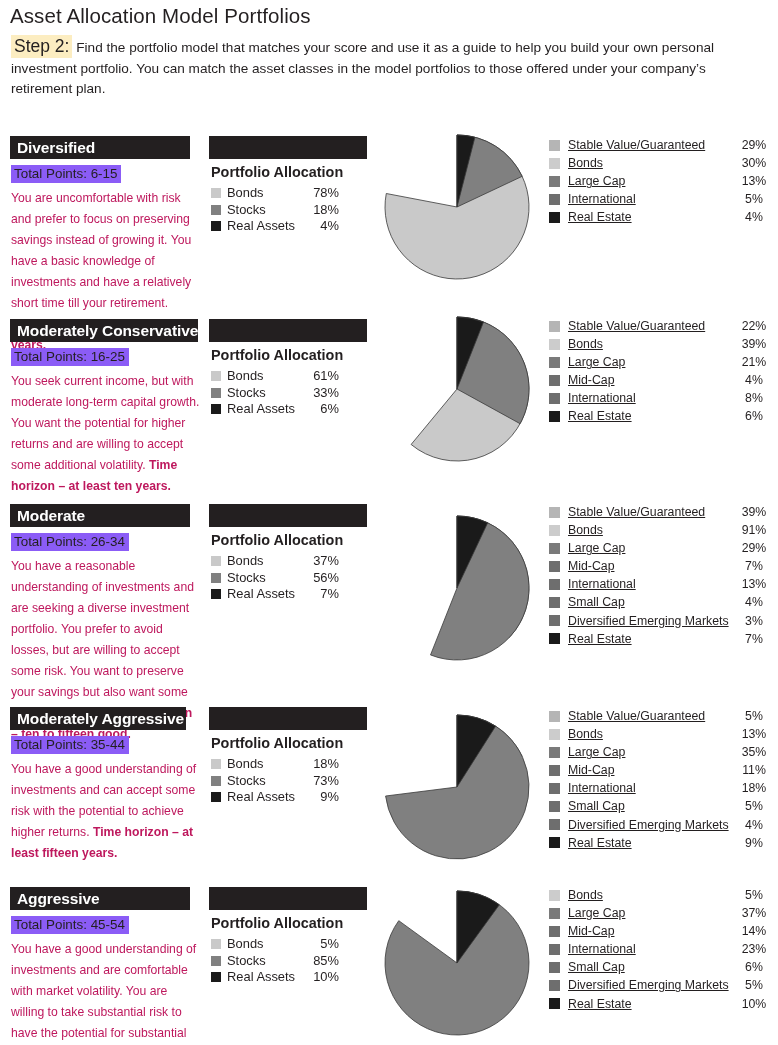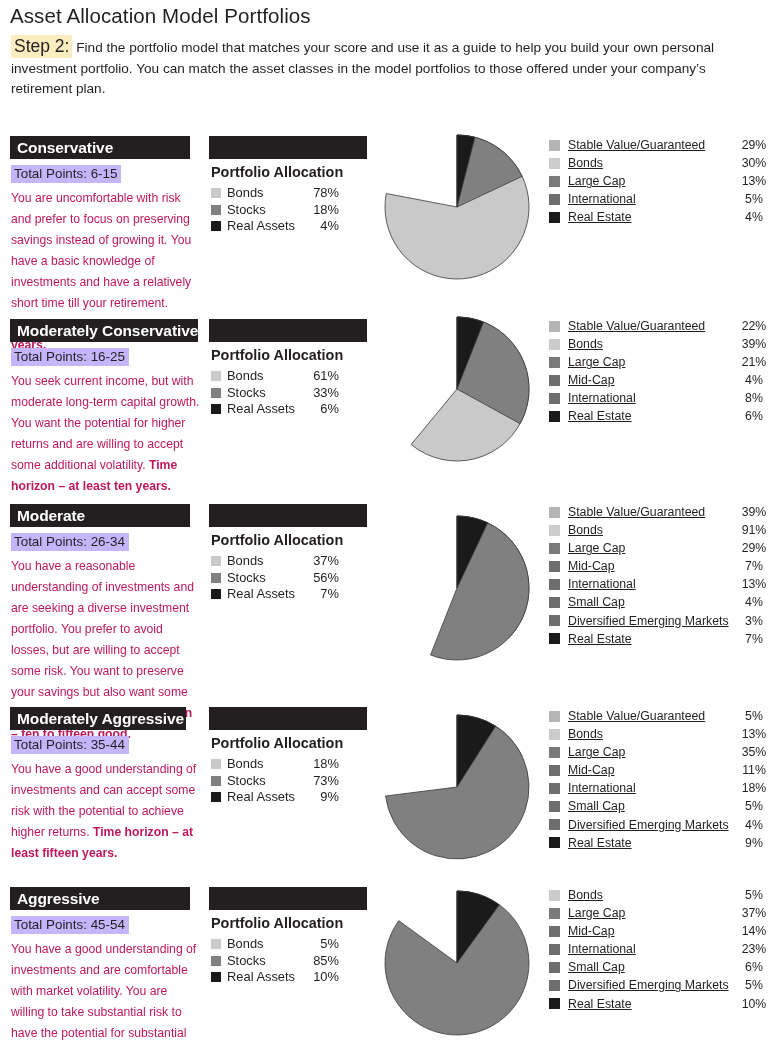--- a/index.html
+++ b/index.html
@@ -37,21 +37,21 @@
     display: flex; align-items: center;
   }
   .hdr-bar .hdr-label {
     color: #ffffff; font-size: 15.5px; font-weight: bold;
     padding-left: 7px; letter-spacing: -0.1px;
     white-space: nowrap;
   }
 
   .points {
     position: absolute; left: 11px; top: 29px;
-    background: #c4b5fd; color: #231f20;
+    background: #8b5cf6; color: #231f20;
     font-size: 13.4px; padding: 1px 4px 2px 3px;
     white-space: nowrap;
   }
   .blurb {
     position: absolute; left: 11px; top: 52px;
     font-size: 12.2px; line-height: 21px; color: #be185d;
   }
   .blurb b { font-weight: bold; }
 
   
@@ -96,21 +96,21 @@
 
   <div class="doc-title">Asset Allocation Model Portfolios</div>
 
   <div class="intro">
     <span class="step-badge">Step 2:</span><span> Find the portfolio model that matches your score and use it as a guide to help you build your own personal investment portfolio. You can match the asset classes in the model portfolios to those offered under your company’s retirement plan.</span>
   </div>
 
   <div id="sections-host">
       <div class="section" style="top: 136px;">
         <div class="hdr-bar" style="width:180px">
-          <span class="hdr-label">Conservative</span>
+          <span class="hdr-label">Diversified</span>
         </div>
         <div class="points">Total Points: 6-15</div>
         <div class="blurb" style="width:182px">You are uncomfortable with risk and prefer to focus on preserving savings instead of growing it. You have a basic knowledge of investments and have a relatively short time till your retirement. <b>Time horizon – less than ten years.</b></div>
         <div class="alloc-bar"></div>
         <div class="alloc-title">Portfolio Allocation</div>
         <div class="alloc-list">
           <div class="alloc-row">
             <span class="sw" style="background:#c9c9c9"></span>
             <span class="nm">Bonds</span>
             <span class="pc">78%</span>

